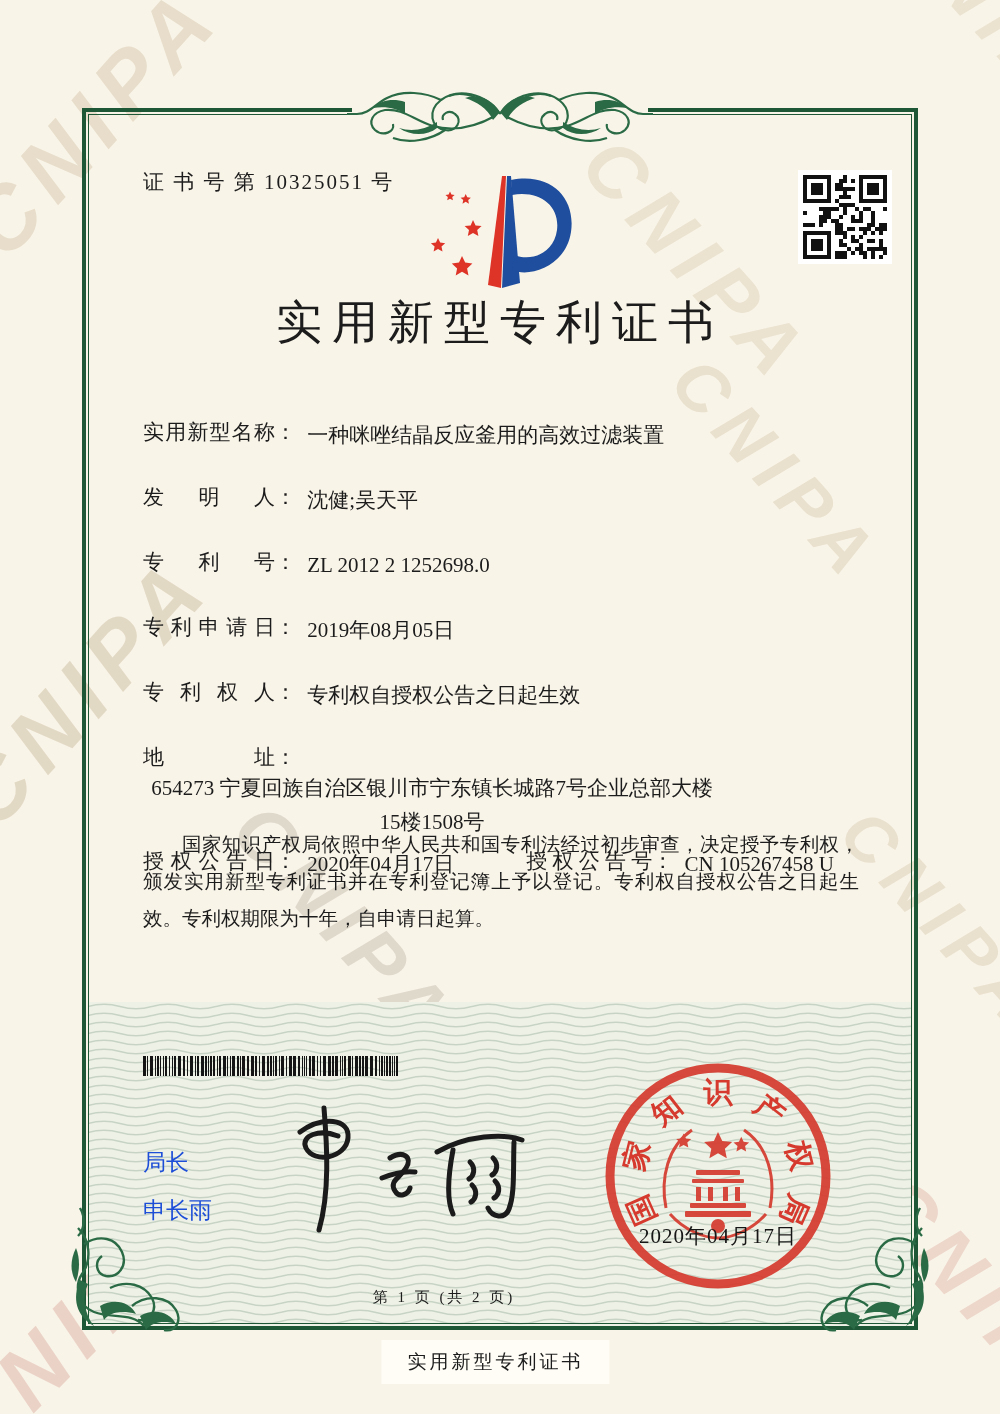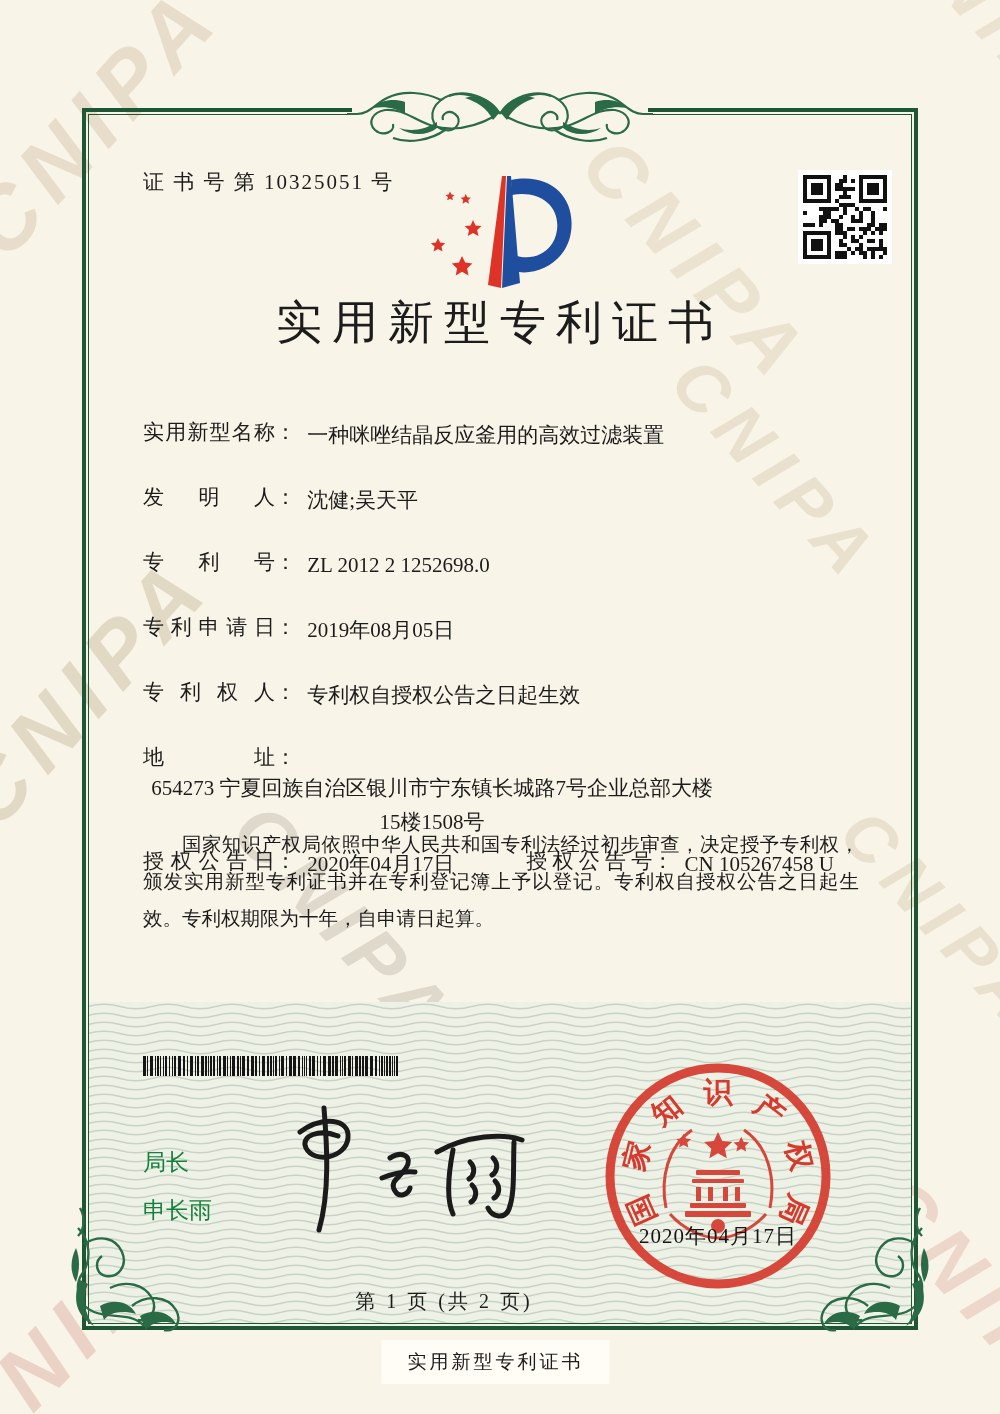--- a/index.html
+++ b/index.html
@@ -53,29 +53,29 @@
   .grant-left{display:inline-block;width:378px;}
 
   
   .paras{position:absolute;left:143px;top:826px;width:716px;font-size:19.5px;line-height:37px;
          text-align:justify;z-index:2;}
   .paras p{margin:0;text-indent:2em;}
 
   
   .barcode{position:absolute;left:143px;top:1056px;z-index:2;}
   .signer{position:absolute;left:143px;top:1138px;z-index:2;
-          font-family:"Liberation Sans","DejaVu Sans",sans-serif;font-size:23px;line-height:48px;color:#15803d;}
+          font-family:"Liberation Sans","DejaVu Sans",sans-serif;font-size:23px;line-height:48px;color:#1d4ed8;}
   .signature{position:absolute;left:262px;top:1100px;width:280px;height:140px;z-index:2;}
   .seal{position:absolute;left:600px;top:1058px;width:236px;height:236px;z-index:3;}
   .seal-chars{position:absolute;left:600px;top:1058px;width:236px;height:236px;z-index:3;pointer-events:none;}
   .seal-chars span{position:absolute;left:50%;top:50%;width:34px;height:34px;margin:-17px 0 0 -17px;
           text-align:center;font-size:29px;font-weight:700;color:#d63a2e;line-height:34px;}
   .seal-date{position:absolute;left:601px;top:1222px;width:234px;text-align:center;
              font-size:21px;letter-spacing:1px;color:#161616;z-index:4;}
-  .pageinfo{position:absolute;left:0;top:1288px;width:888px;text-align:center;font-size:20px;
+  .pageinfo{position:absolute;left:0;top:1288px;width:888px;text-align:center;font-size:15px;
             letter-spacing:3px;z-index:2;}
   .note{position:absolute;left:50%;top:1340px;transform:translateX(-52%);background:#fffdf6;
         padding:9px 26px;font-size:19px;letter-spacing:3px;z-index:2;}
 </style>
 </head>
 <body>
 
 <div class="wm wm1">CNIPA</div>
 <div class="wm wm2">CNIPA</div>
 <div class="wm wm3">CNIPA</div>

